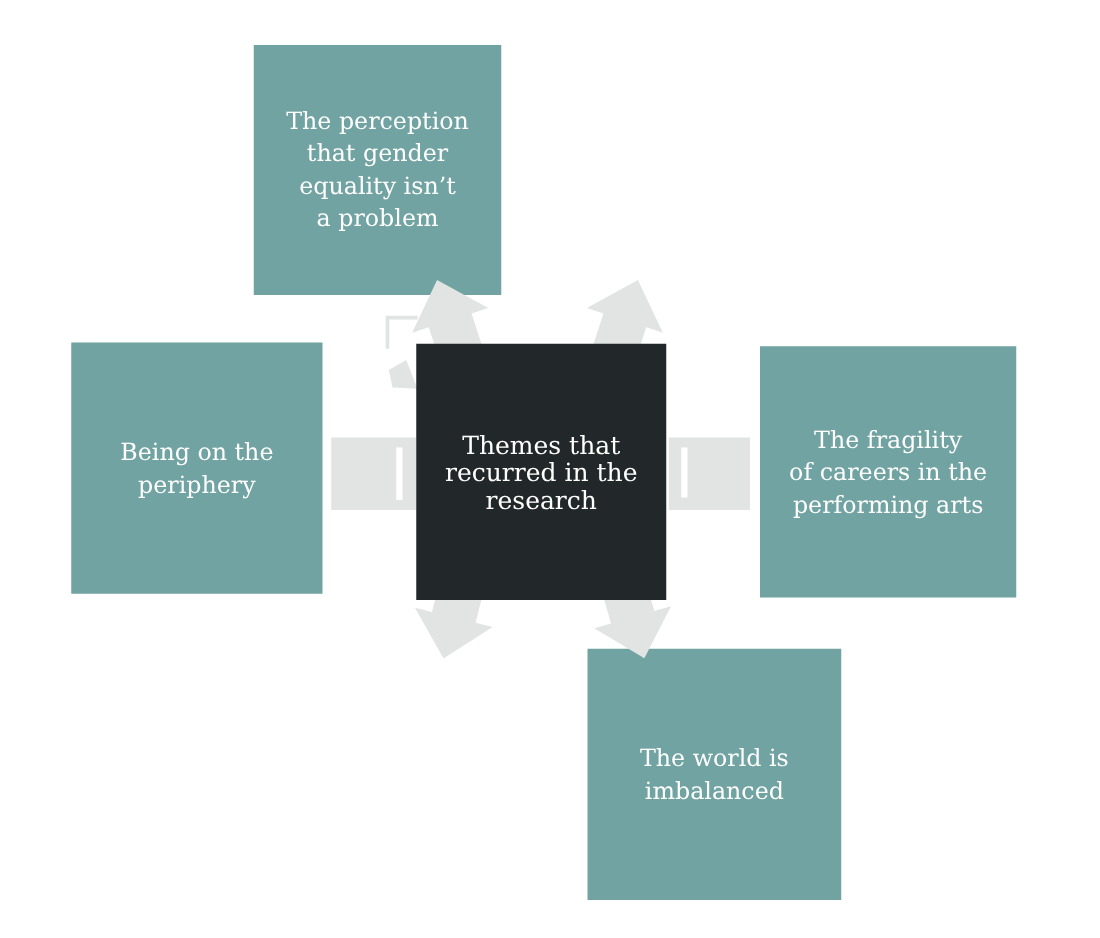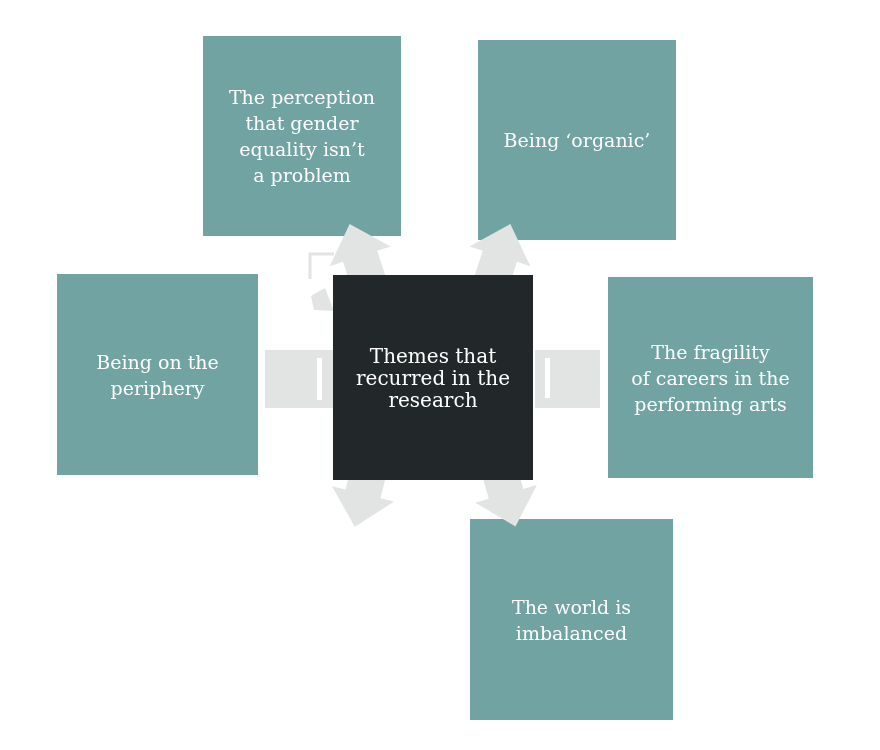--- a/index.html
+++ b/index.html
@@ -86,21 +86,20 @@
     <g transform="rotate(-16 505 490)">
       <polygon class="arrow-fill" points="505,528 537,494 523,494 523,440 487,440 487,494 473,494"></polygon>
     </g>
   </svg>
 
   <div class="node" id="n-perception">The perception
 that gender
 equality isn’t
 a problem</div>
 
-  <div class="node" id="n-organic">Being ‘organic’</div>
 
   <div class="node" id="n-fragility">The fragility
 of careers in the
 performing arts</div>
 
   <div class="node" id="n-periphery">Being on the
 periphery</div>
 
 
   <div class="node" id="n-imbalanced">The world is

